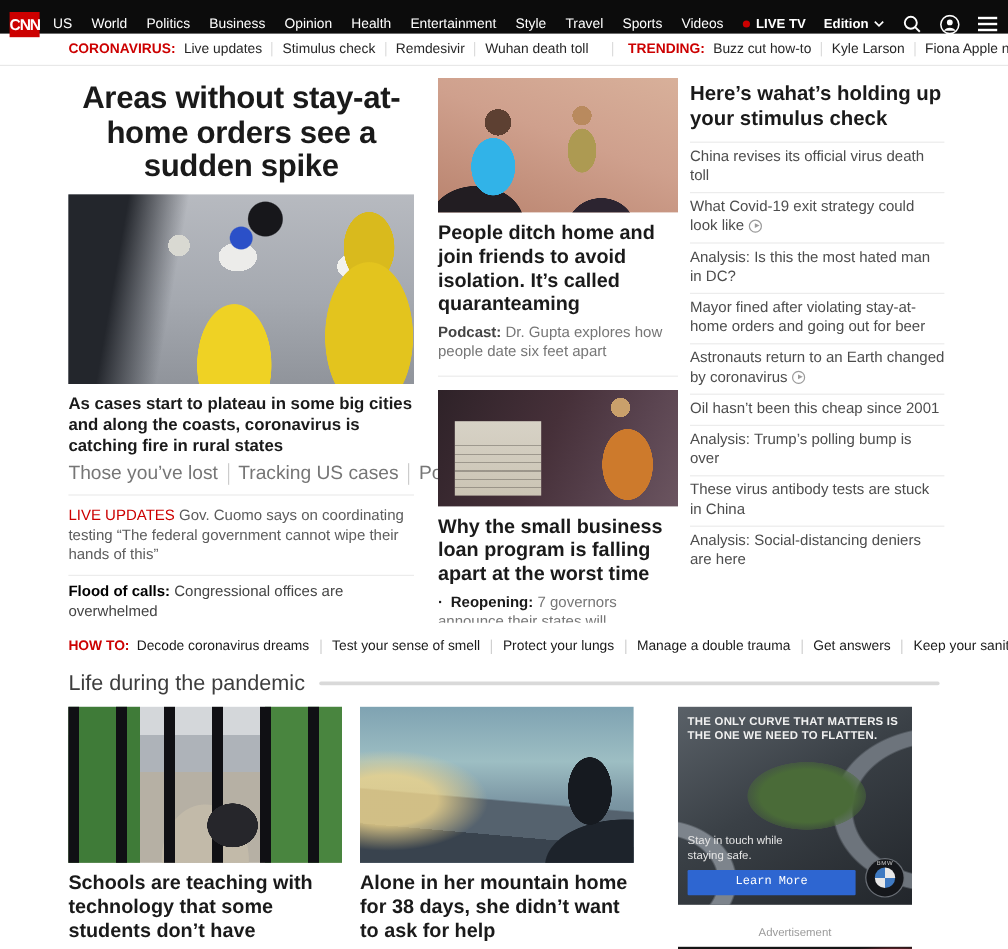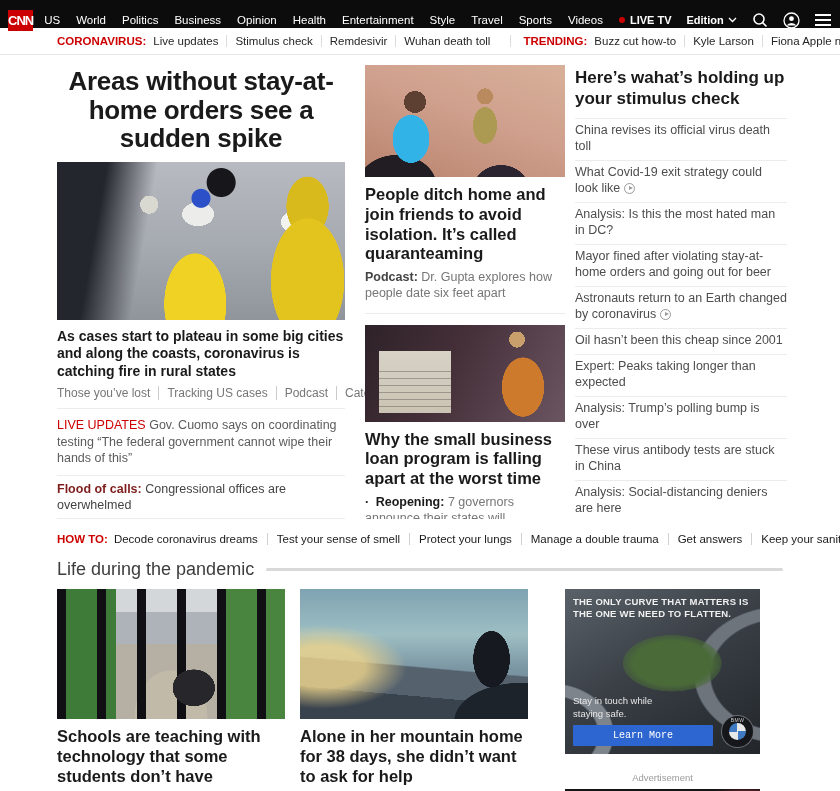--- a/index.html
+++ b/index.html
@@ -51,30 +51,30 @@
       radial-gradient(ellipse 16px 12px at 49% 33%, #ececea 0 100%, transparent 100%),
       radial-gradient(circle 9px at 32% 27%, #d9d9d2 0 100%, transparent 100%),
       radial-gradient(ellipse 44px 72px at 48% 90%, #efd224 0 70%, transparent 71%),
       radial-gradient(ellipse 52px 88px at 87% 75%, #e3c41e 0 70%, transparent 71%),
       radial-gradient(ellipse 30px 42px at 87% 28%, #d9ba1d 0 70%, transparent 71%),
       radial-gradient(ellipse 18px 12px at 84% 38%, #f2f2ee 0 100%, transparent 100%),
       linear-gradient(100deg, #23262c 0 16%, rgba(35,38,44,0) 32%),
       linear-gradient(180deg, #b7bac0 0%, #a5a9b0 55%, #90949b 100%);
   }
   .lead-subhead { font-size:14px; font-weight:bold; color:#1a1a1a; line-height:1.25; margin-top:8px; }
-  .quick-links { display:flex; font-size:12px; margin-top:6px; padding-bottom:8px; border-bottom:1px solid #ececec; white-space:nowrap;text-align:center; }
+  .quick-links { display:flex; font-size:16px; margin-top:6px; padding-bottom:8px; border-bottom:1px solid #ececec; white-space:nowrap;text-align:center; }
   .quick-link { color:#767676; text-decoration:none; padding:0 8px; }
   .quick-links a:first-of-type { padding-left:0; }
   .quick-link + .quick-link { border-left:1px solid #ccc; }
   .live-updates { font-size:12.5px; line-height:1.32; padding:8px 0; border-bottom:1px solid #ececec; color:#5c5c5c; }
   .red-label { color:#cc0000; }
   .lead-item { font-size:12.5px; padding:3.5px 0 4px; border-bottom:1px solid #ececec; color:#444; line-height:1.28; }
   .lead-item { padding:5px 0; }
   .lead-item:last-child { border-bottom:none; }
-  .item-label { color:#7f1d1d; }
+  .item-label { color:#000000; }
   .play { display:inline-block; width:11px; height:11px; border:1px solid #9a9a9a; border-radius:50%;
           vertical-align:-2px; margin-left:4px; position:relative; flex:none; }
   .play::before { content:""; position:absolute; left:3.5px; top:2.5px;
                   border-left:4px solid #9a9a9a; border-top:2.5px solid transparent; border-bottom:2.5px solid transparent; }
 
   
   .selfie { height:112px;
     background:
       radial-gradient(ellipse 26px 34px at 23% 66%, #31b3e8 0 70%, transparent 71%),
       radial-gradient(circle 11px at 25% 33%, #5d4032 0 100%, transparent 100%),
@@ -316,24 +316,20 @@
         <div class="rail-item">
           
           <span>Astronauts return to an Earth changed by coronavirus</span><span class="play"></span>
         </div>
 
         <div class="rail-item">
           
           <span>Oil hasn’t been this cheap since 2001</span>
         </div>
 
-        <div class="rail-item">
-          
-          <span>Expert: Peaks taking longer than expected</span>
-        </div>
 
         <div class="rail-item">
           
           <span>Analysis: Trump’s polling bump is over</span>
         </div>
 
         <div class="rail-item">
           
           <span>These virus antibody tests are stuck in China</span>
         </div>

